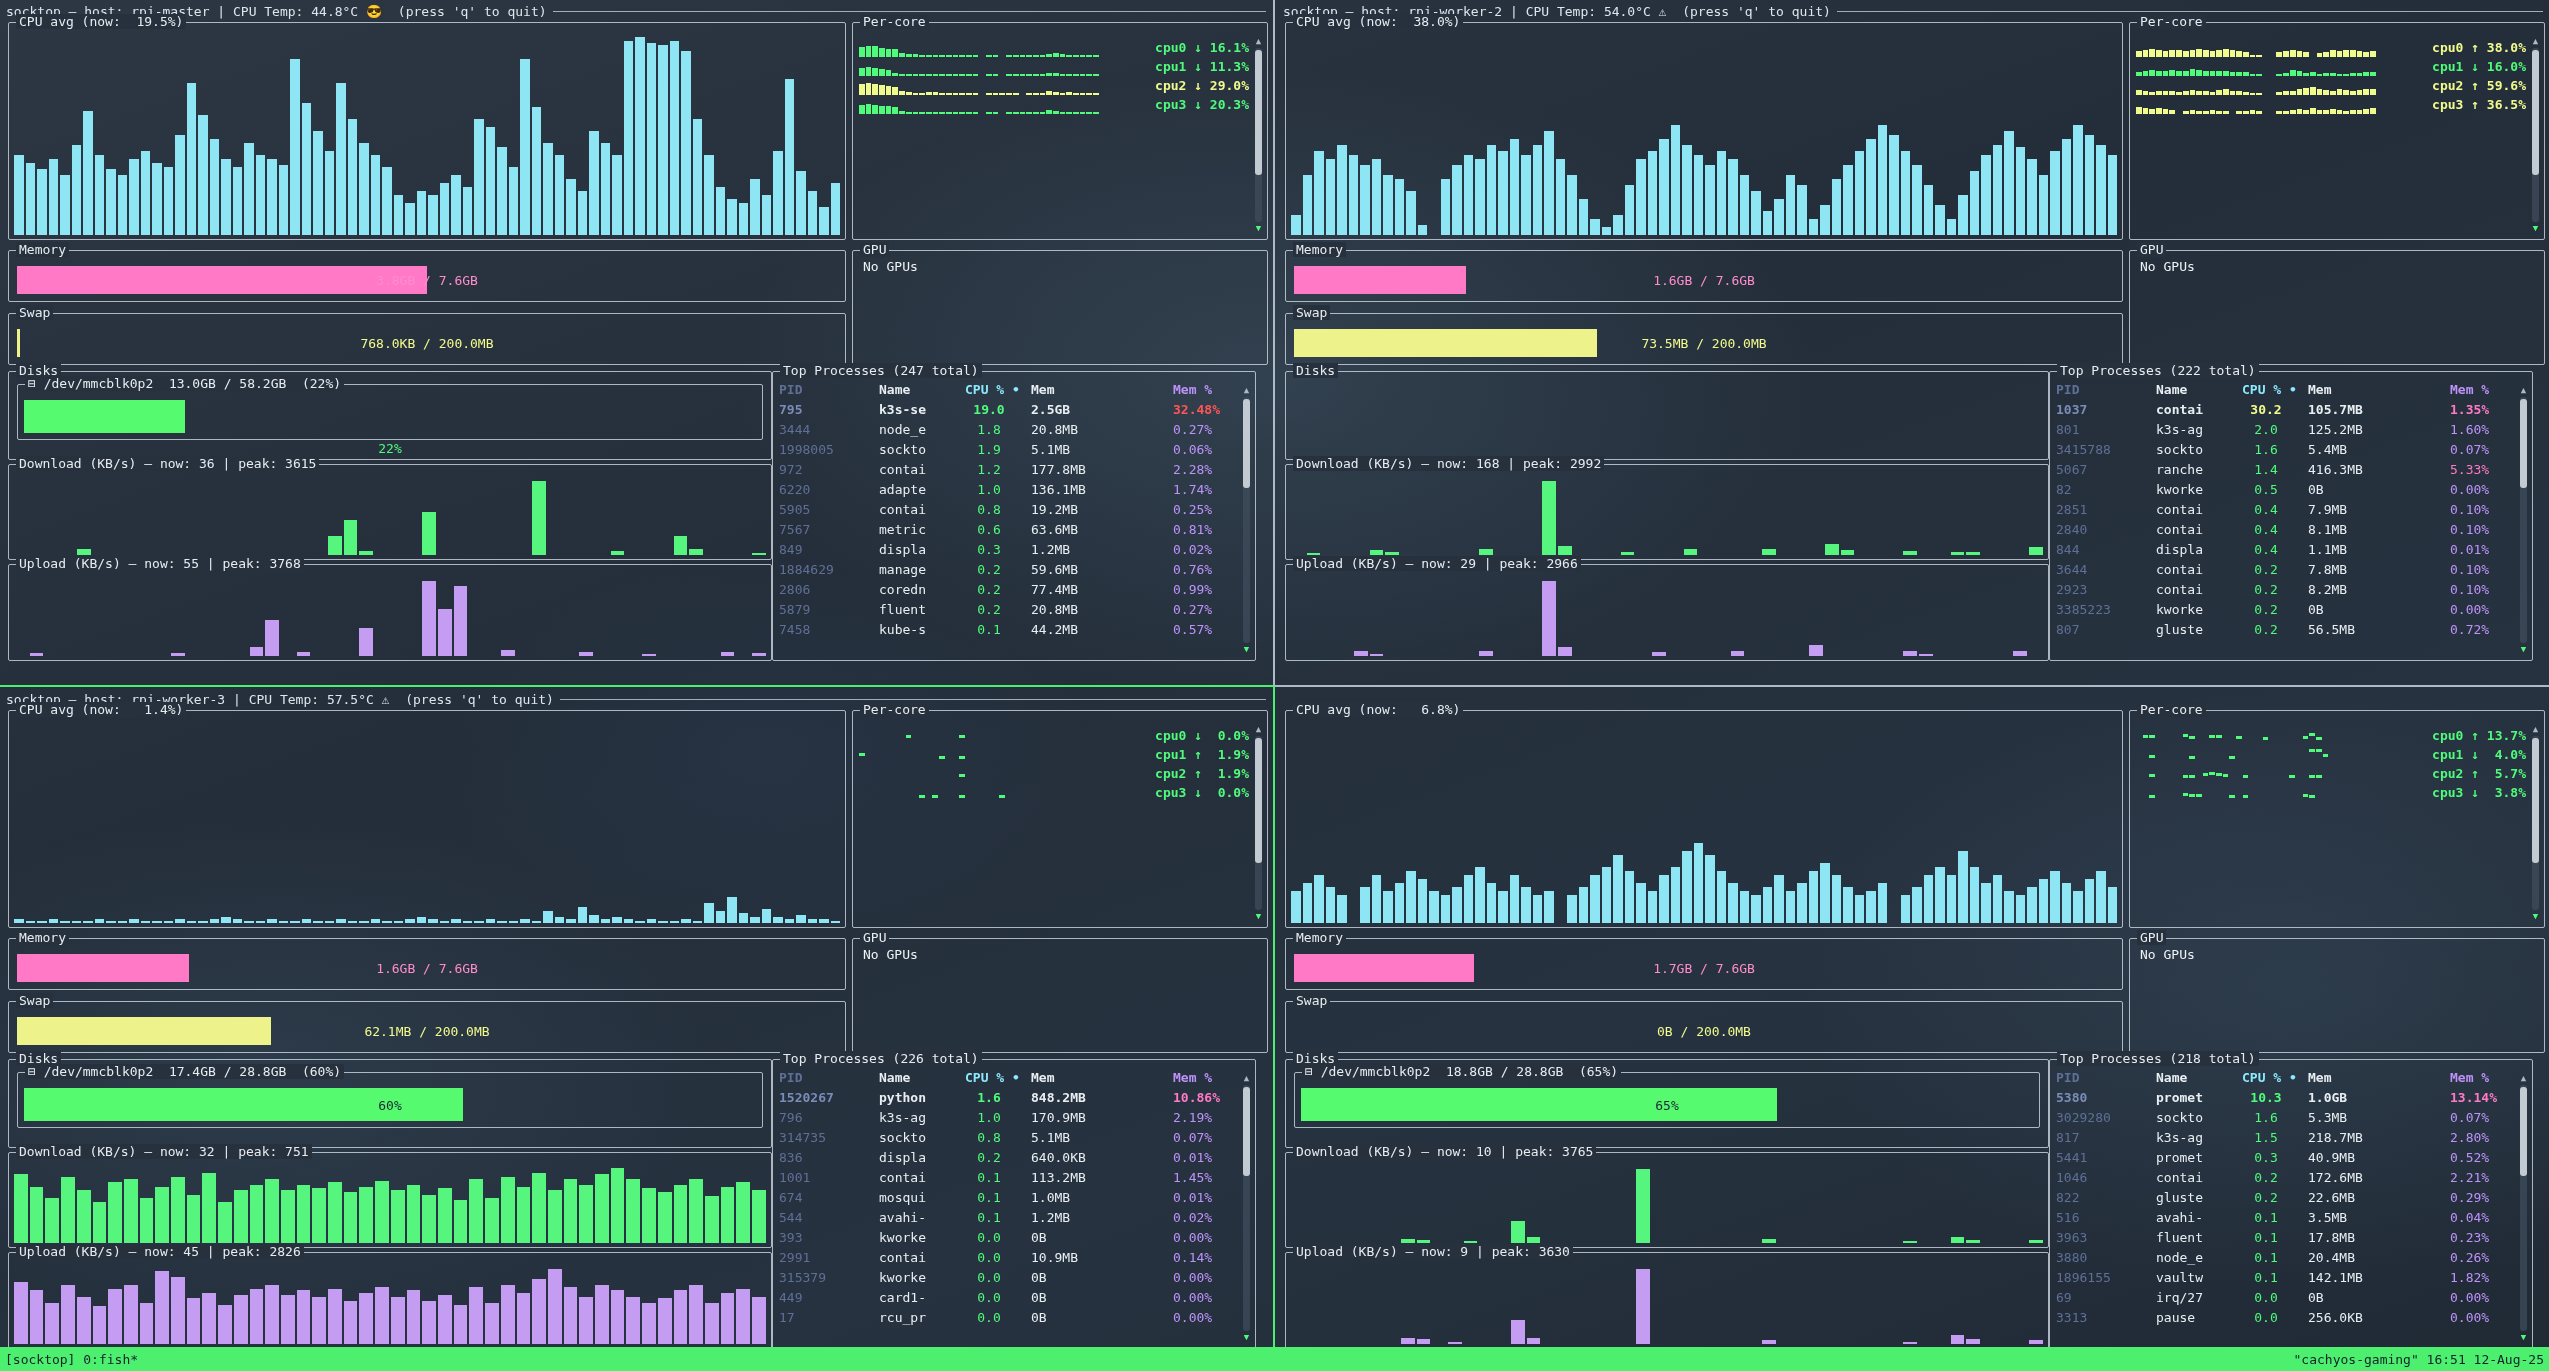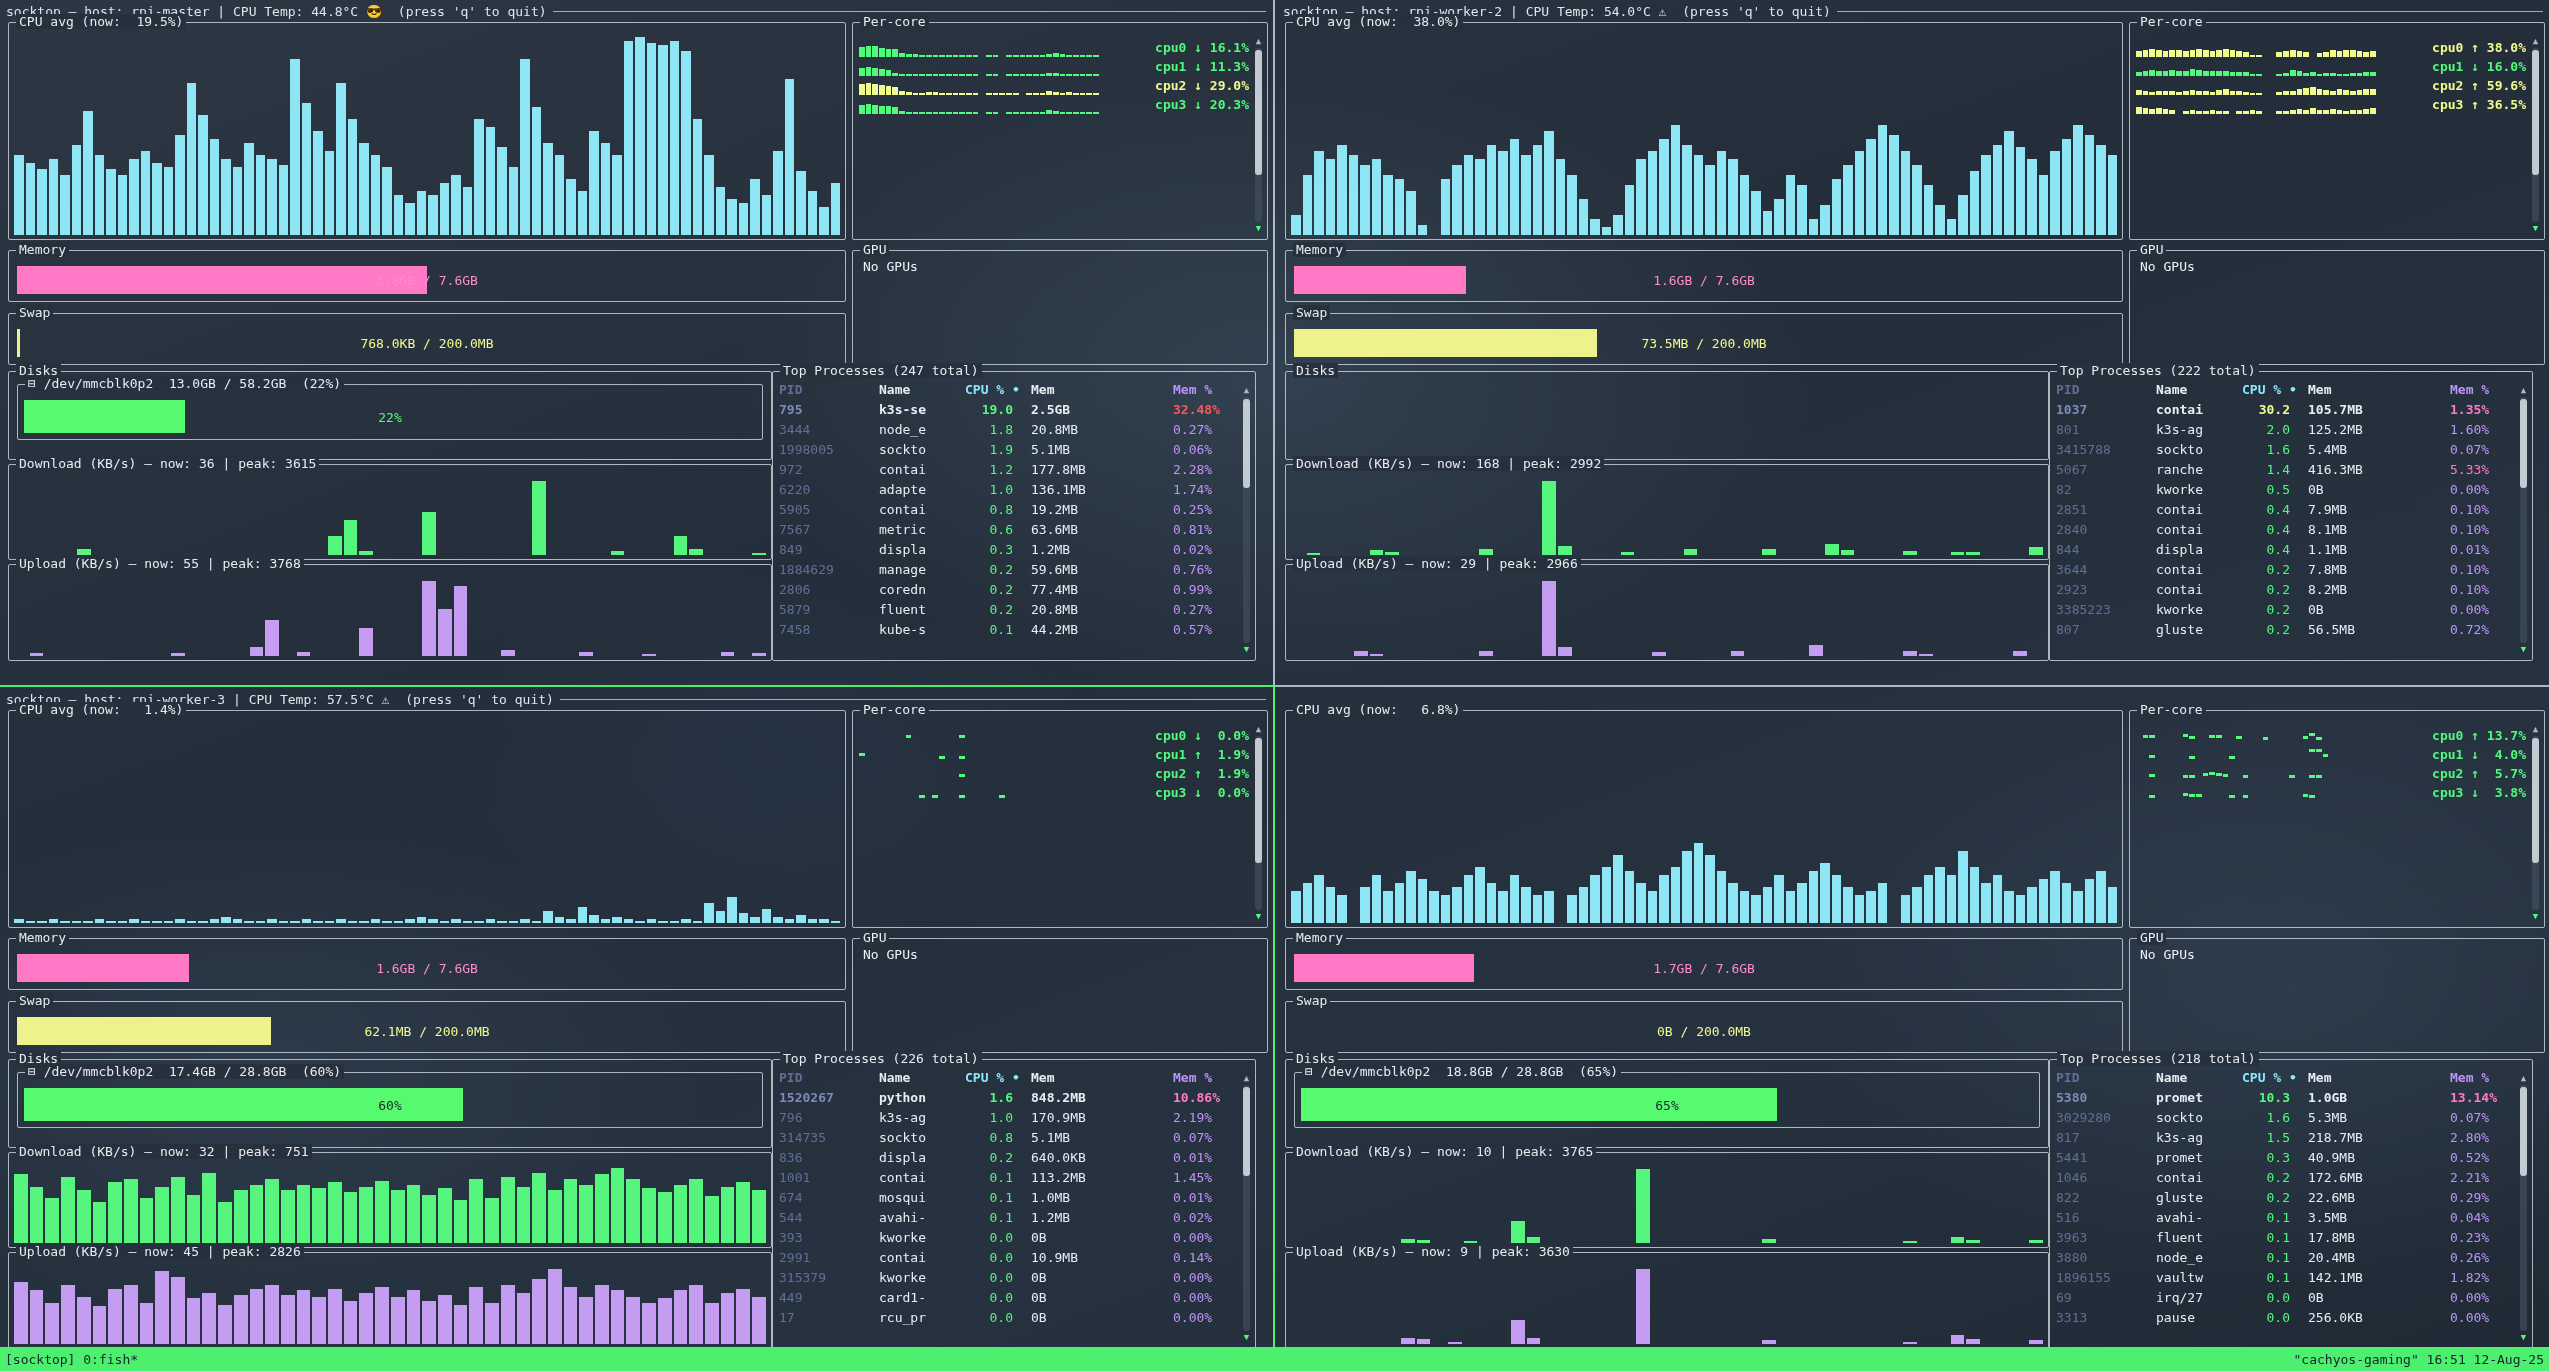--- a/index.html
+++ b/index.html
@@ -41,21 +41,21 @@
   .gfill{position:absolute;left:0;top:0;bottom:0;}
   .gfill.pink{background:#ff79c6;} .gfill.yellow{background:#eef28a;} .gfill.green{background:#55fa6e;}
   .glabel{position:absolute;left:0;right:0;top:50%;transform:translateY(-50%);text-align:center;white-space:pre;}
   .lab-pink{color:#ff8ccd;} .lab-yellow{color:#f1fa8c;}
   .gpu-text{position:absolute;top:8px;left:10px;color:#eef3f6;}
   .disk-inner{position:absolute;left:8px;right:8px;top:12px;height:54px;border:1px solid rgba(206,217,226,0.8);border-radius:2px;}
   .disk-inner .gauge{left:6px;right:6px;top:15px;bottom:6px;}
   .pt-head{position:absolute;top:8px;left:6px;right:20px;color:#8be9fd;font-weight:bold;}
   .pt-head,.pt-row{display:grid;grid-template-columns:92px 78px 58px 134px 1fr;column-gap:8px;height:20px;line-height:20px;white-space:pre;}
   .pt-rows{position:absolute;top:28px;left:6px;right:20px;}
-  .c-cpu{text-align:right;padding-right:10px;color:#50fa7b;}
+  .c-cpu{text-align:center;padding-right:10px;color:#50fa7b;}
   .pt-head .c-cpu{color:#8be9fd;}
   .c-pid{color:#5f6f96;} .c-name{color:#e8eef2;} .c-mem{color:#e8eef2;} .c-memp{color:#bd93f9;}
   .pt-rows div.pt-row:first-of-type{font-weight:bold;}
   .pt-rows div.pt-row:first-of-type .c-pid{color:#7a8cb8;}
   .sb{position:absolute;top:14px;bottom:6px;right:3px;width:11px;display:flex;flex-direction:column;align-items:center;font-size:9px;line-height:9px;color:#aeb9c2;}
   .sb-track{flex:1;width:7px;background:rgba(66,80,95,0.65);border-radius:3px;position:relative;margin:2px 0;}
   .sb-thumb{position:absolute;left:0;right:0;background:#c2cbd2;border-radius:3px;}
   .sb-thumb.tall{top:2px;height:72%;} .sb-thumb.short{top:2px;height:36%;}
   .sb-dn{color:#50fa7b;}
   .vdiv{position:absolute;left:1273px;width:2px;}
@@ -340,21 +340,21 @@
           <div class="gfill yellow" style="width: 0.4%;"></div>
           <span class="glabel lab-yellow">768.0KB / 200.0MB</span>
         </div>
     </div>
     <div class="box b-disks">
       <span class="btitle">Disks</span>
       <div class="disk-inner">
         <span class="btitle"><span>⊟ </span><span>/dev/mmcblk0p2  13.0GB / 58.2GB  (22%)</span></span>
         <div class="gauge">
             <div class="gfill green" style="width: 22%;"></div>
-            <span class="glabel" style="color: rgb(80, 250, 123);">22%</span>
+            <span class="glabel" style="color: rgb(80, 250, 123); margin-top: 31px;">22%</span>
           </div>
       </div>
     </div>
     <div class="box b-dl">
       <span class="btitle">Download (KB/s) — now: 36 | peak: 3615</span>
       <div class="chart greenc">
           <div class="bar" style="height: 0%;"></div>
           <div class="bar" style="height: 0%;"></div>
           <div class="bar" style="height: 0%;"></div>
           <div class="bar" style="height: 0%;"></div>

